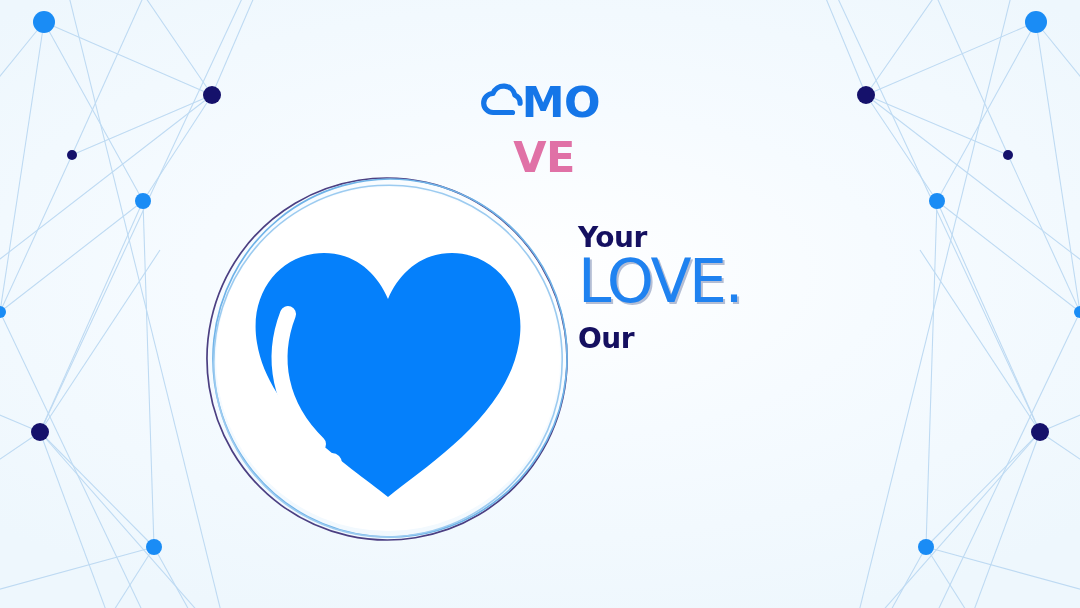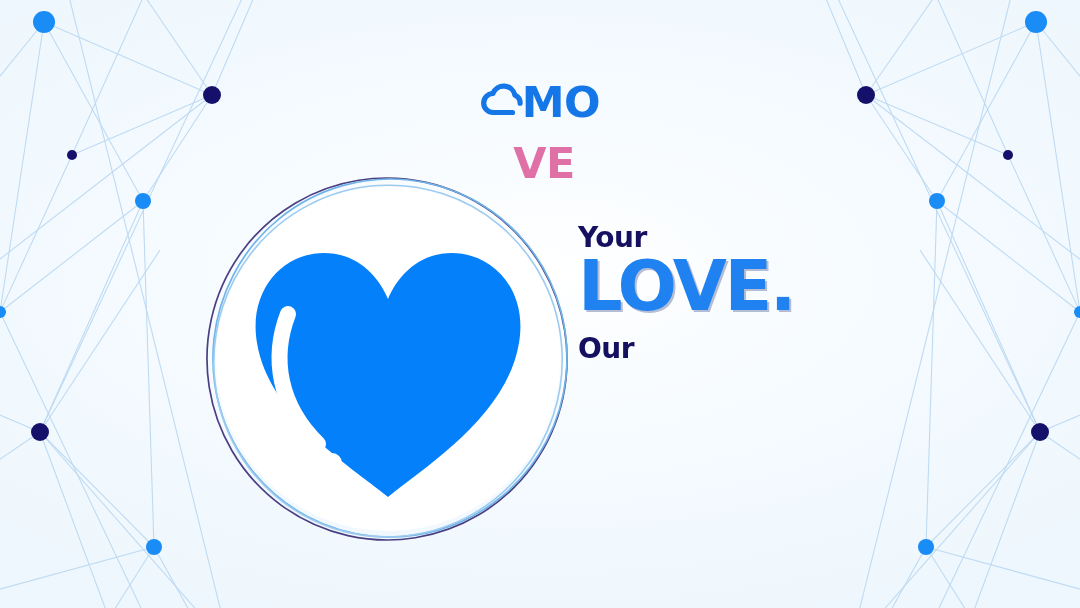--- a/index.html
+++ b/index.html
@@ -43,21 +43,21 @@
   .wordmark {
     font-family:"DejaVu Sans", sans-serif;
     font-weight:bold;
     font-size:43px;
     letter-spacing:-0.5px;
     line-height:1;
   }
   .wm-blue { color:#1576e8; }
   .wm-pink { color:#e071a6; }
   #brand-row2 {
-    margin-top:18px;
+    margin-top:12px;
     margin-left:8px;
     line-height:1;
   }
 
   
   #heart-badge {
     position:absolute;
     left:197px; top:168px;
     width:382px; height:382px;
   }
@@ -73,22 +73,22 @@
     font-family:"DejaVu Sans", sans-serif;
     font-weight:bold;
     color:#151060;
     font-size:28px;
     letter-spacing:-0.5px;
     line-height:1.02;
     margin-bottom:-2px;
   }
   .bigline {
     font-family:"DejaVu Sans", sans-serif;
-    font-weight:bold;
-    font-size:70px;
+    font-weight:normal;
+    font-size:60px;
     letter-spacing:-2.5px;
     line-height:1.0;
     color:#1f82f0;
     -webkit-text-stroke:2px #ffffff;
     paint-order:stroke fill;
     text-shadow:
        2px 2px 0 rgba(90,110,160,0.45),
       -1px -1px 0 rgba(255,255,255,0.9);
   }
   #line-love { margin-bottom:14px; }

